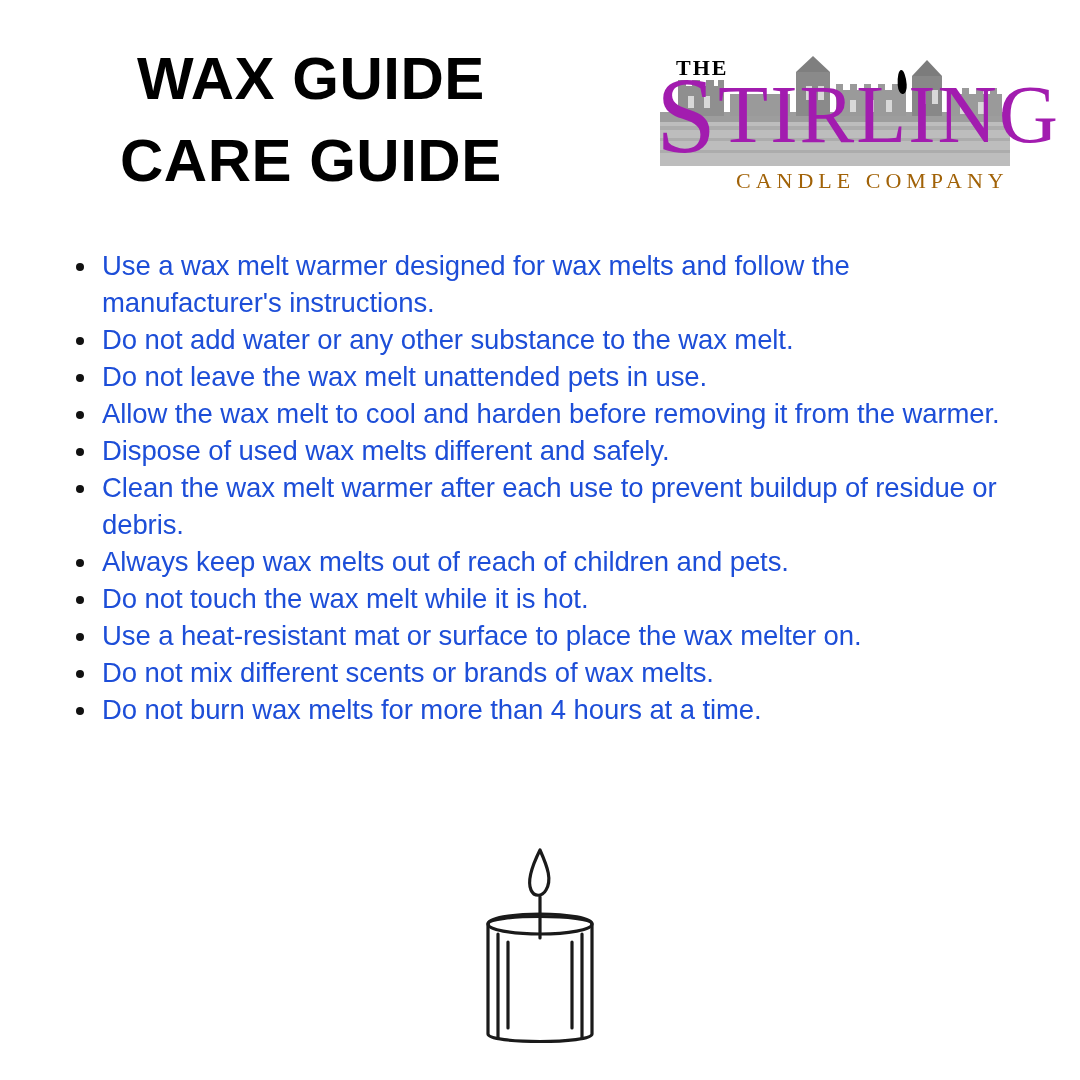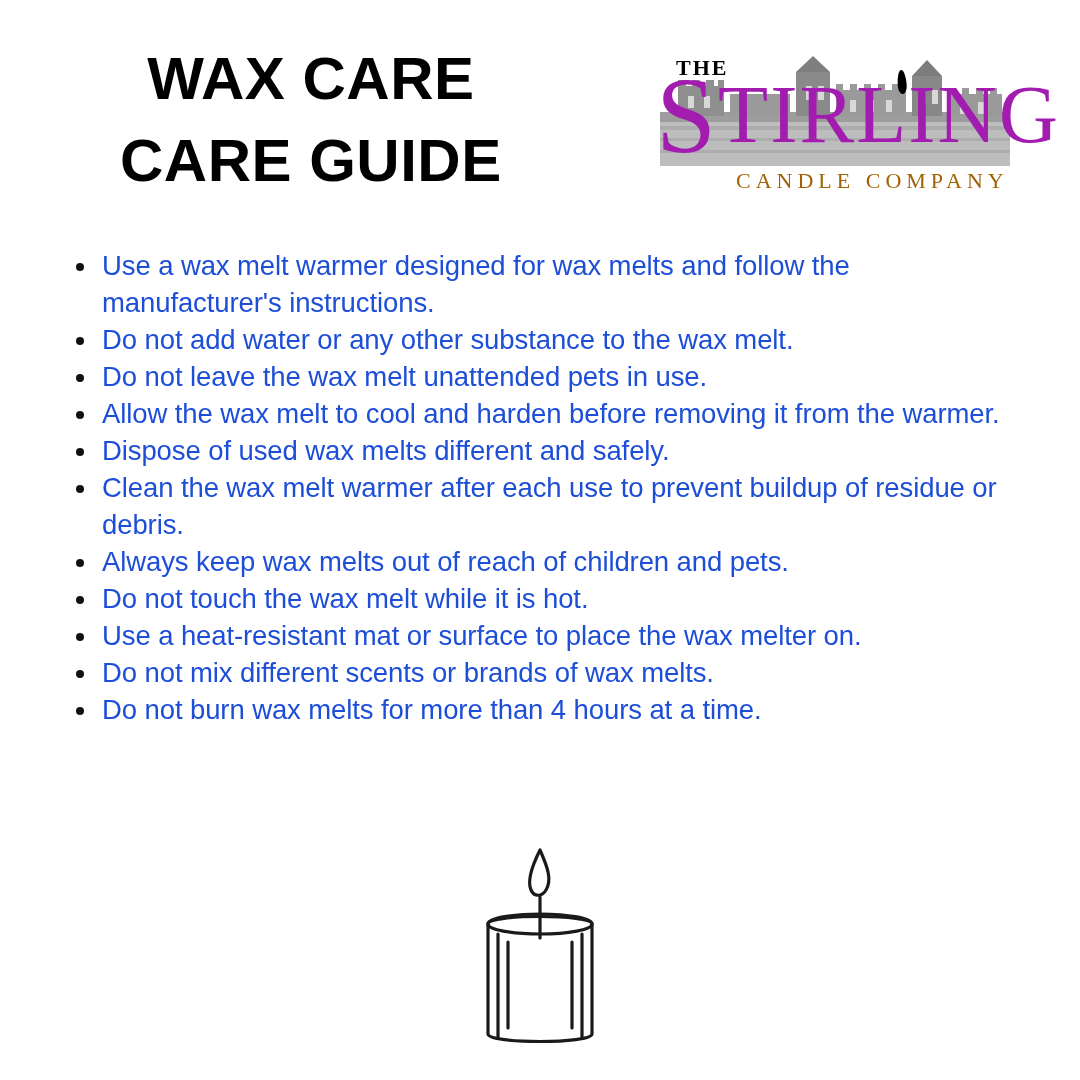--- a/index.html
+++ b/index.html
@@ -155,21 +155,21 @@
   }
 </style>
 </head>
 <body>
 
 <div class="page">
 
   <div class="header">
 
     <div class="title-block">
-      <div class="title-line">WAX CARE</div>
+      <div class="title-line">WAX GUIDE</div>
       <div class="title-line">CARE GUIDE</div>
     </div>
 
     <div class="logo">
 
       <div class="logo-castle">
         <svg width="350" height="120" viewBox="0 0 350 120" xmlns="http://www.w3.org/2000/svg">
           <g fill="#a8a8a8">
             <rect x="0" y="74" width="350" height="46" fill="#bdbdbd"></rect>
             <rect x="0" y="66" width="350" height="10" fill="#9d9d9d"></rect>

